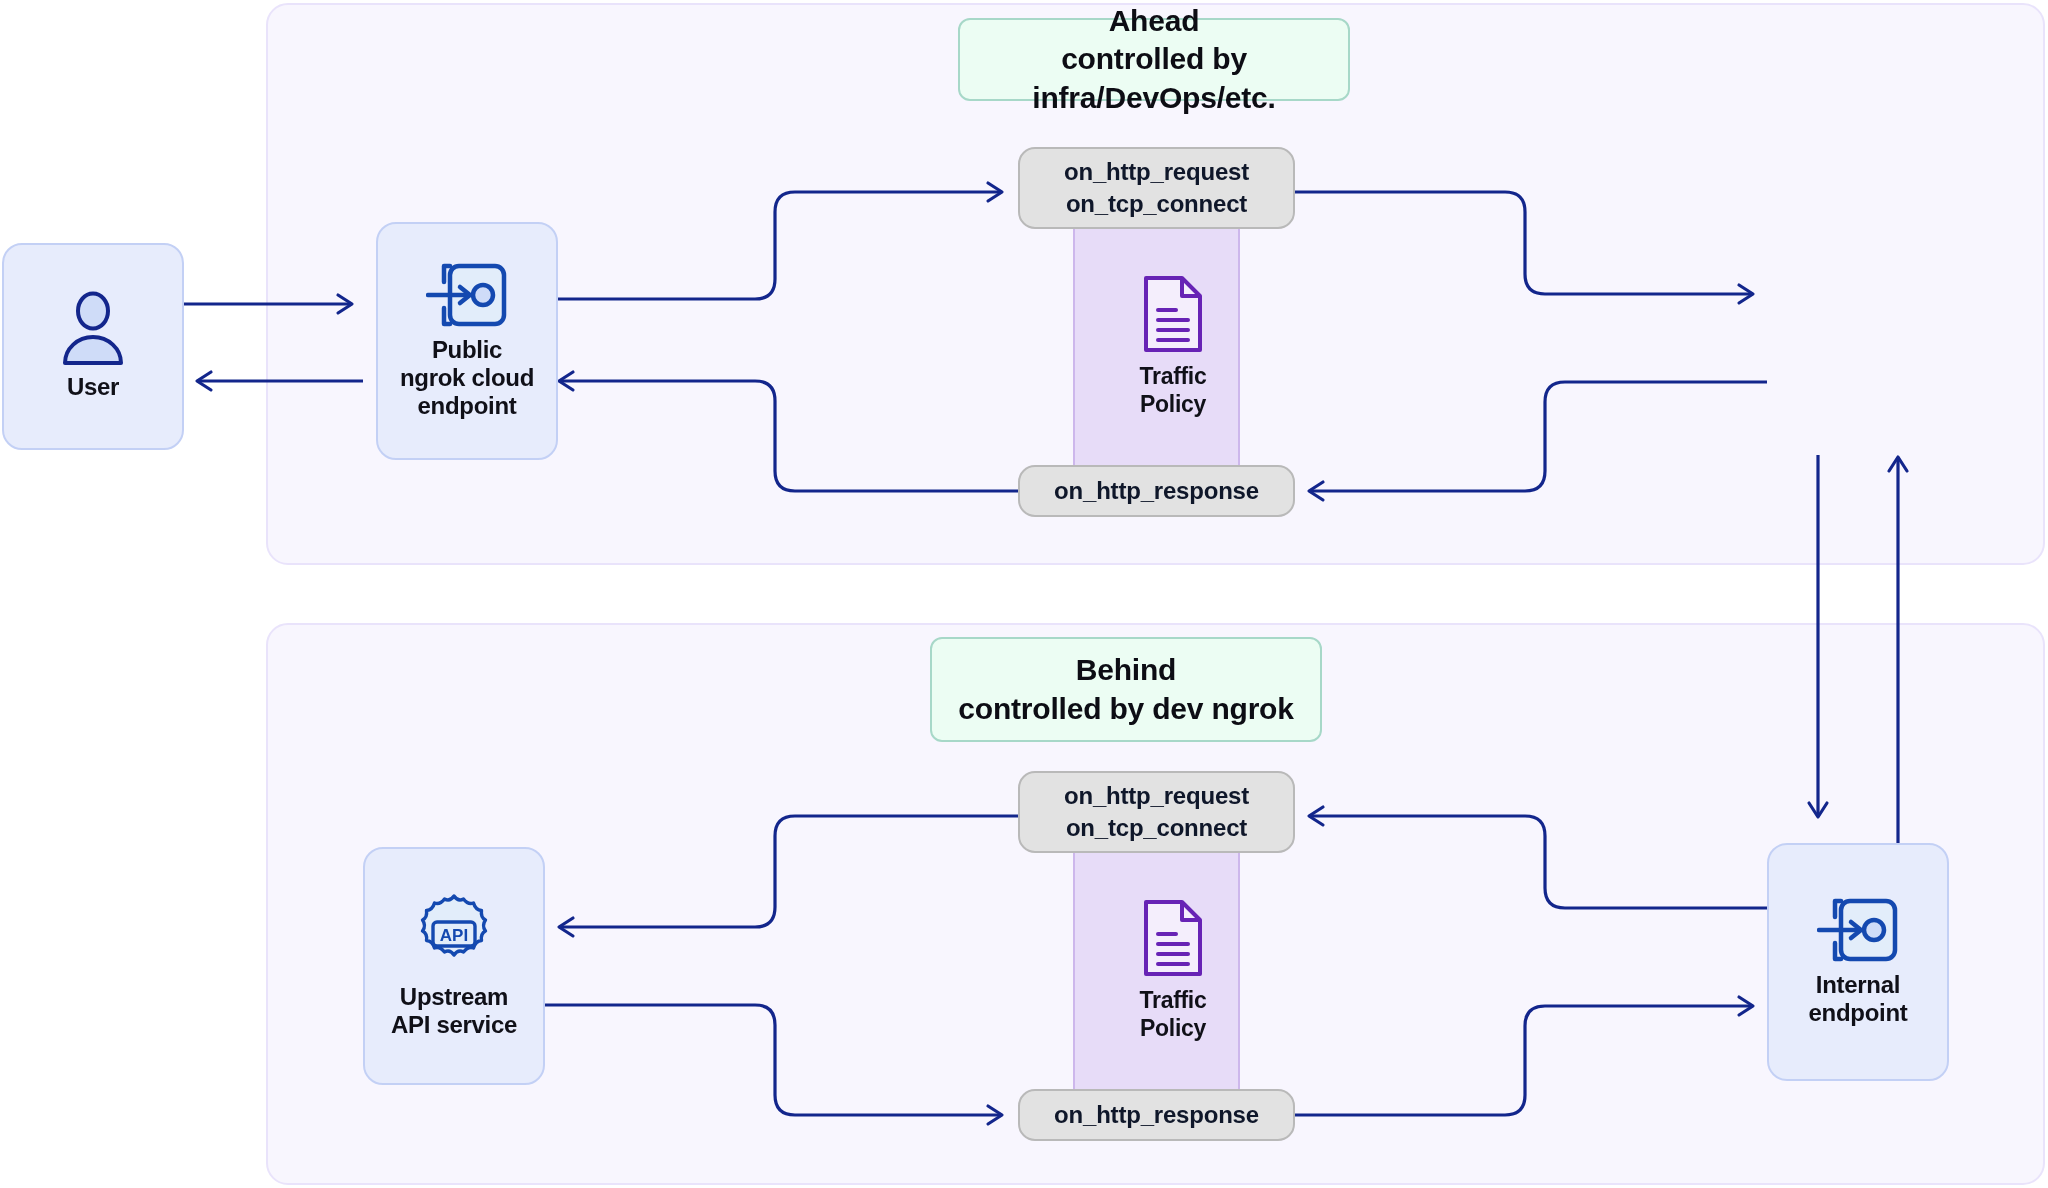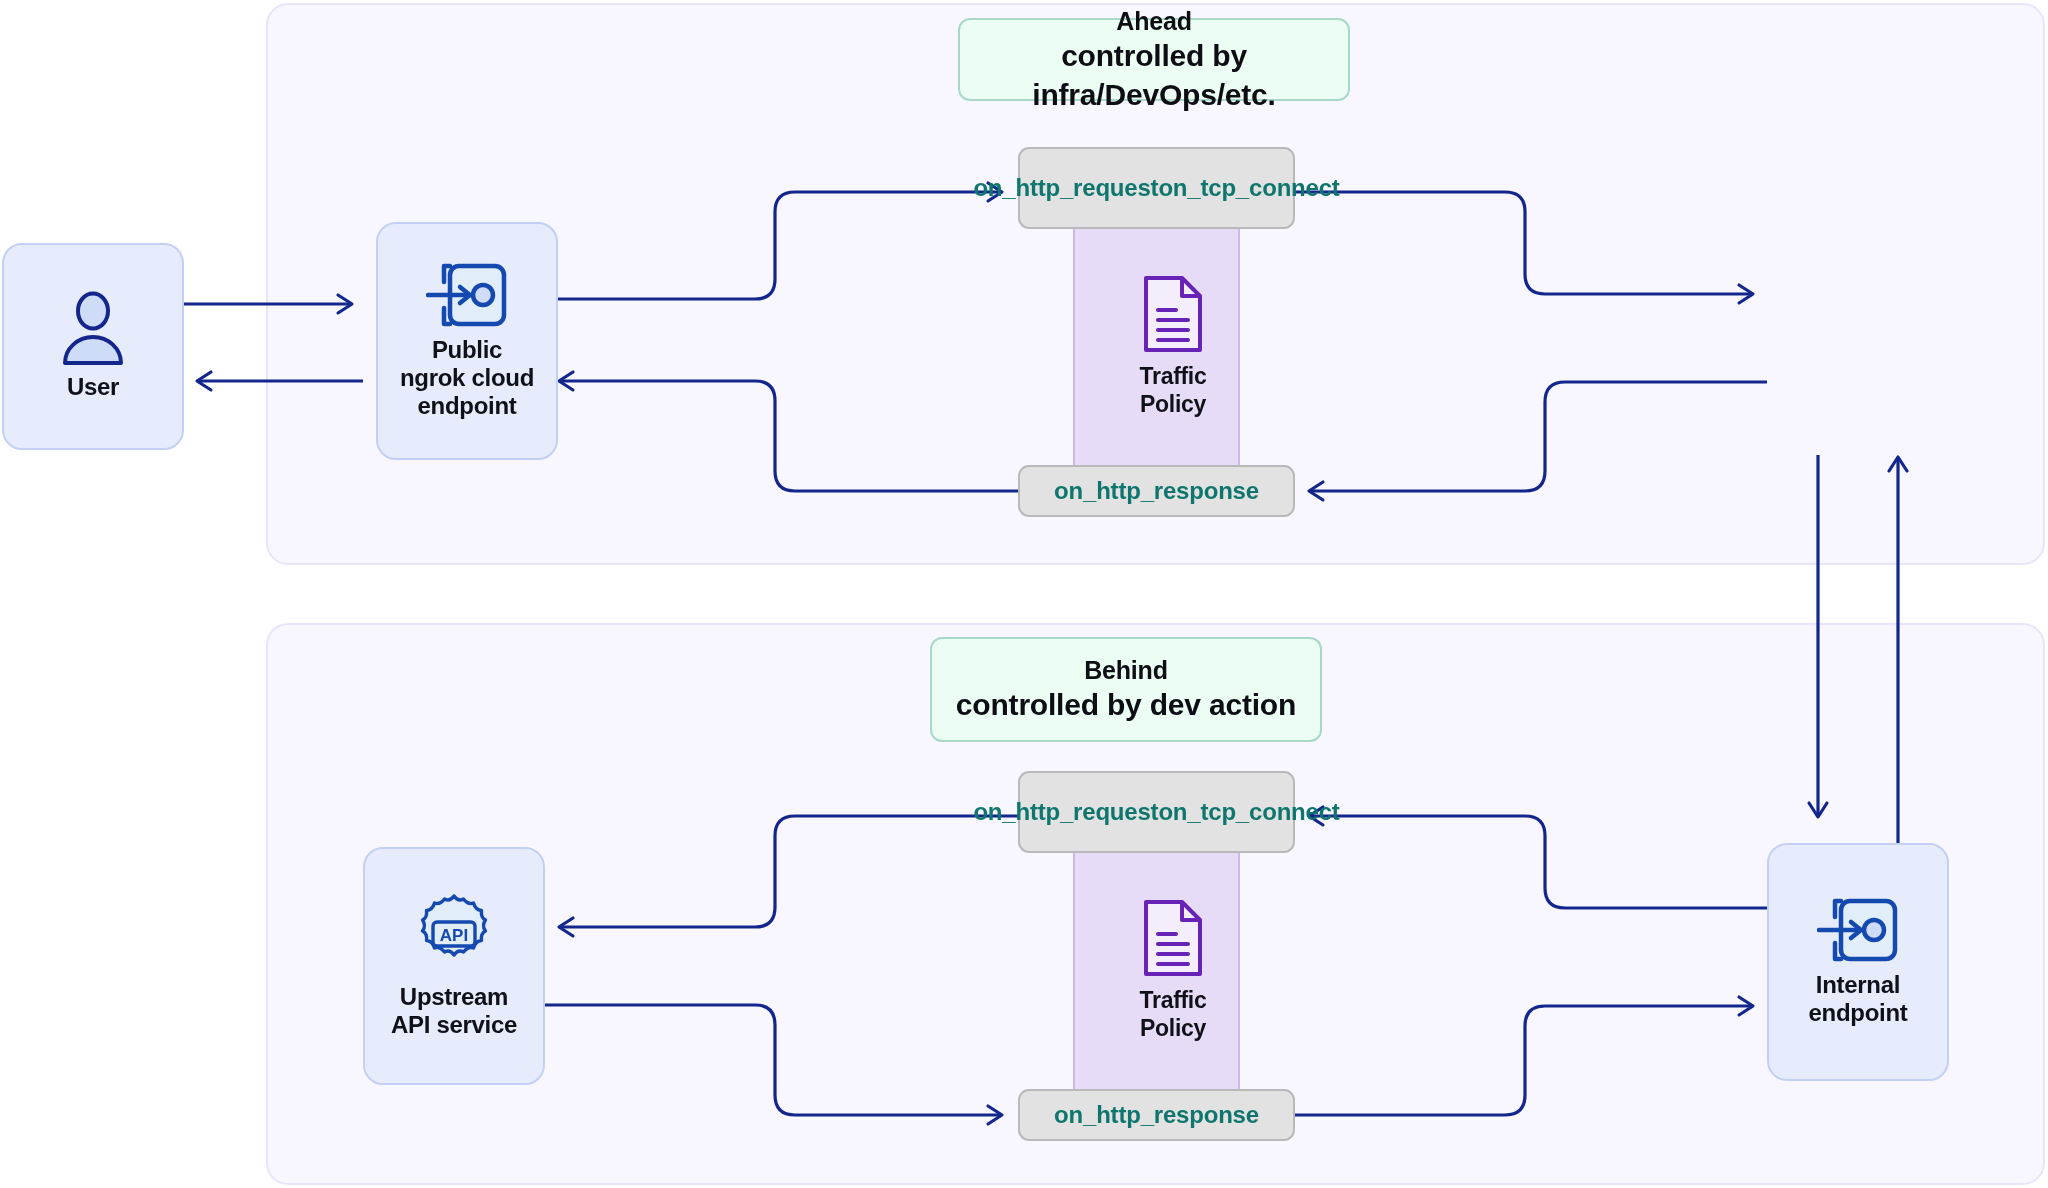--- a/index.html
+++ b/index.html
@@ -29,21 +29,21 @@
     border-radius:12px;
     text-align:center;
     box-sizing:border-box;
     display:flex;flex-direction:column;justify-content:center;align-items:center;
     font-weight:700;
     line-height:1.28;
     letter-spacing:-0.2px;
   }
   #label-ahead{left:958px;top:18px;width:392px;height:83px;}
   #label-behind{left:930px;top:637px;width:392px;height:105px;}
-  .zone-label .l1{font-size:25px;}
+  .zone-label .l1{font-size:30px;}
   .zone-label .l2{font-size:30px;}
 
   
   .node{
     position:absolute;
     background:#e7ecfc;
     border:2px solid #c3d0f5;
     border-radius:20px;
     box-sizing:border-box;
     display:flex;flex-direction:column;align-items:center;justify-content:center;
@@ -58,25 +58,25 @@
   #node-public{left:376px;top:222px;width:182px;height:238px;}
   #node-forward{left:1767px;top:217px;width:182px;height:238px;}
   #node-upstream{left:363px;top:847px;width:182px;height:238px;}
   #node-internal{left:1767px;top:843px;width:182px;height:238px;}
 
   
   .hook{
     position:absolute;
     background:#e2e2e2;
     border:2px solid #b9b9b9;
-    border-radius:11px;
-    box-sizing:border-box;
-    display:flex;flex-direction:row;align-items:center;justify-content:center;
+    border-radius:17px;
+    box-sizing:border-box;
+    display:flex;flex-direction:column;align-items:center;justify-content:center;
     font-size:24px;font-weight:700;letter-spacing:-0.2px;line-height:1.32;
-    color:#0f766e;
+    color:#0f172a;
   }
   #hook-req-top{left:1018px;top:147px;width:277px;height:82px;}
   #hook-res-top{left:1018px;top:465px;width:277px;height:52px;}
   #hook-req-bot{left:1018px;top:771px;width:277px;height:82px;}
   #hook-res-bot{left:1018px;top:1089px;width:277px;height:52px;}
 
   
   .tp-band{
     position:absolute;
     background:#e7dcf8;
@@ -148,21 +148,21 @@
     <path class="wire" d="M1295,1115 L1505,1115 Q1525,1115 1525,1095 L1525,1026 Q1525,1006 1545,1006 L1753,1006"></path>
     <path class="wirehead" d="M1739,997 L1753,1006 L1739,1015"></path>
   </svg>
 
   <div class="zone-label" id="label-ahead">
     <span class="l1">Ahead</span>
     <span class="l2">controlled by infra/DevOps/etc.</span>
   </div>
   <div class="zone-label" id="label-behind">
     <span class="l1">Behind</span>
-    <span class="l2">controlled by dev action</span>
+    <span class="l2">controlled by dev ngrok</span>
   </div>
 
   <div class="tp-band" id="tp-top">
     <span>
       <svg class="ic" width="62" height="78" viewBox="0 0 62 78" aria-hidden="true">
         <path d="M4 3 h36 l18 18 v54 a0 0 0 0 1 0 0 h-54 z" fill="#f4eefc" stroke="#6723b5" stroke-width="4" stroke-linejoin="round"></path>
         <path d="M40 3 v18 h18" fill="none" stroke="#6723b5" stroke-width="4" stroke-linejoin="round"></path>
         <line x1="16" y1="35" x2="34" y2="35" stroke="#6723b5" stroke-width="4" stroke-linecap="round"></line>
         <line x1="16" y1="45" x2="46" y2="45" stroke="#6723b5" stroke-width="4" stroke-linecap="round"></line>
         <line x1="16" y1="55" x2="46" y2="55" stroke="#6723b5" stroke-width="4" stroke-linecap="round"></line>

